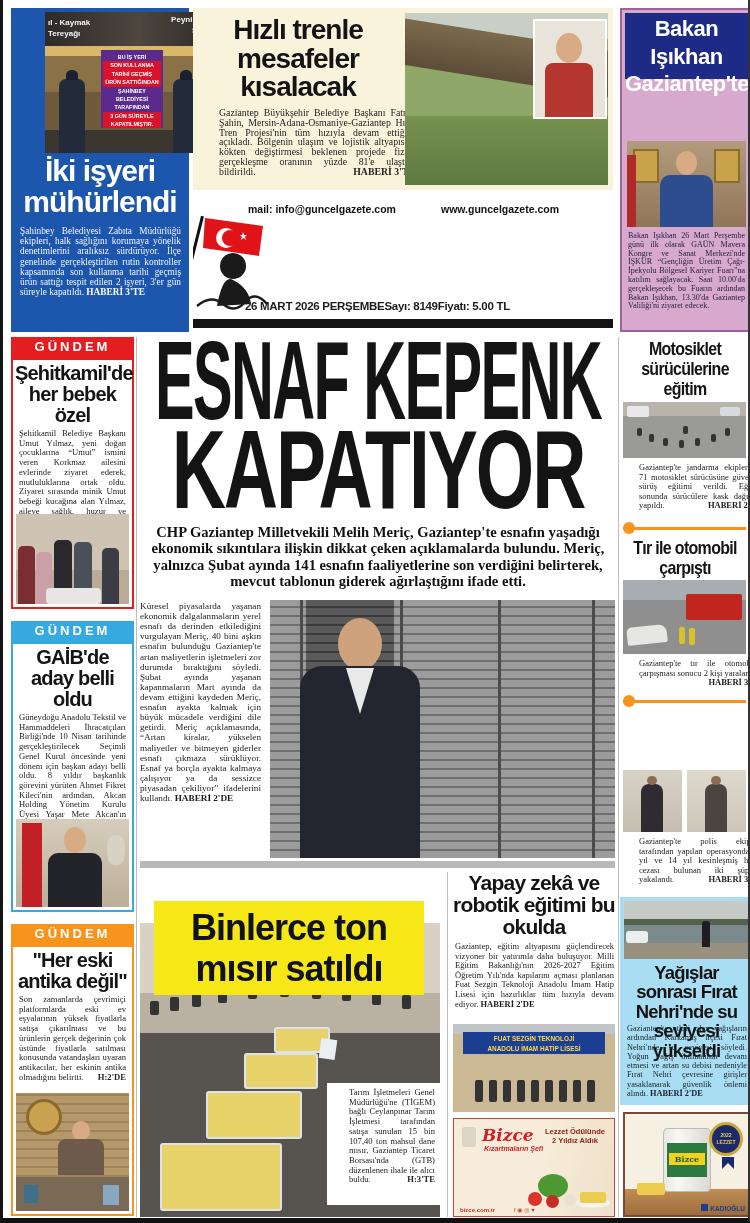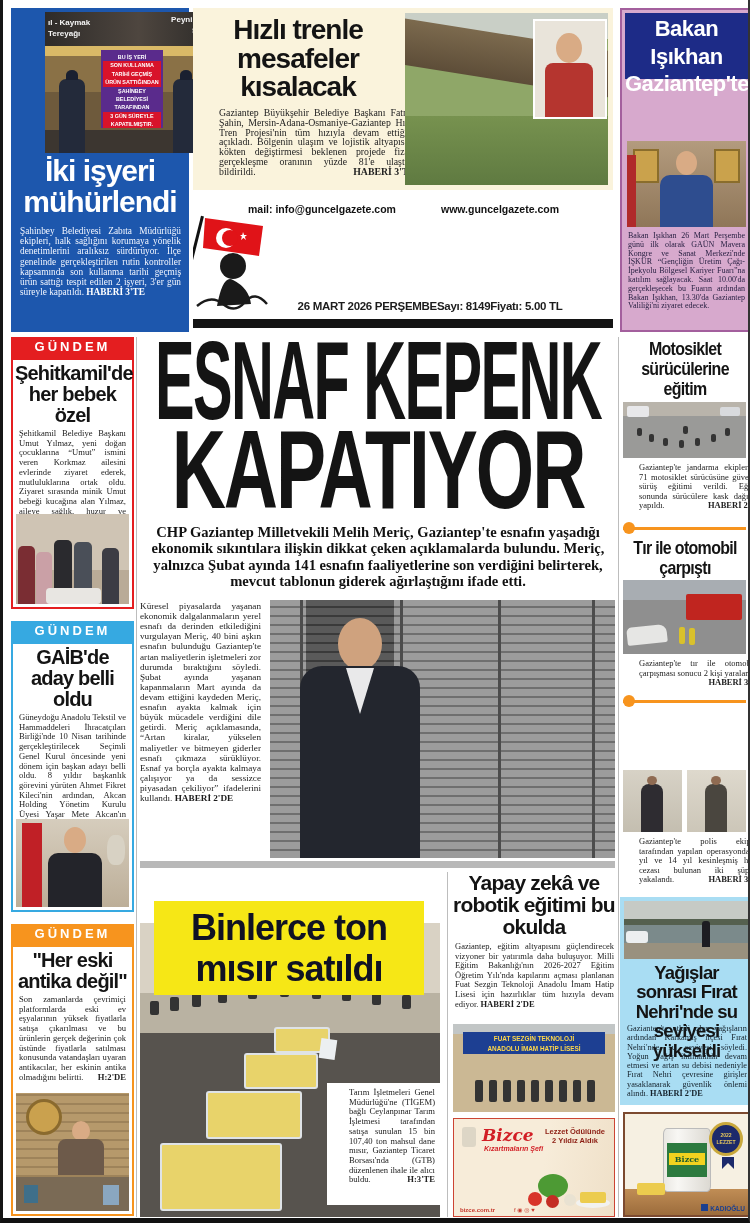--- a/index.html
+++ b/index.html
@@ -35,21 +35,21 @@
   #tm-inset{left:128px;top:6px;width:70px;height:96px;background:#e9e4da;border:2px solid #fff;}
   .face{position:absolute;border-radius:50%;background:#d9ab85;}
   
   #mh{left:190px;top:192px;width:420px;height:140px;background:#fff;}
   #mh-mail{left:55px;top:11px;font:bold 10.5px "Liberation Sans",sans-serif;color:#111;}
   #mh-web{left:248px;top:11px;font:bold 10.5px "Liberation Sans",sans-serif;color:#111;}
   #mh-logo{left:78px;top:-4px;width:342px;height:112px;font-family:"DejaVu Serif",serif;font-weight:bold;
            font-size:99px;line-height:108px;color:#e01318;text-align:center;letter-spacing:-5px;
            text-shadow:3px 3px 0 #1a1a1a;}
   #mh-flag{left:0px;top:22px;width:78px;height:102px;}
-  #mh-row{left:52px;top:108px;width:370px;display:flex;justify-content:center;font:bold 11.5px "Liberation Sans",sans-serif;letter-spacing:-0.3px;}
+  #mh-row{left:52px;top:108px;width:370px;display:flex;justify-content:flex-start;font:bold 11.5px "Liberation Sans",sans-serif;letter-spacing:-0.3px;}
   #mh-bar{left:0;top:127px;width:420px;height:9px;background:#141414;}
   
   #tr{left:617px;top:8px;width:133px;height:324px;background:#d7a9cd;border:2px solid #a35f9d;box-sizing:border-box;}
   #tr-t{left:3px;top:3px;width:123px;height:66px;background:#1d2b87;color:#fff;font-size:22px;line-height:1.25;text-align:center;letter-spacing:-0.5px;padding-top:2px;box-sizing:border-box;}
   #tr-lead{left:5px;top:75px;width:119px;font:bold 8.4px/1.25 "Liberation Serif",serif;color:#191335;text-align:center;}
   #tr-photo{left:5px;top:131px;width:119px;height:86px;background:linear-gradient(#b39b7e,#8f7658);}
   #tr-b{left:6px;top:222px;width:117px;font-size:8px;line-height:1.1;text-align:justify;color:#241d3f;}
   .gframe{position:absolute;width:26px;height:34px;background:#caa24c;border:2px solid #8a6d2c;box-sizing:border-box;}
   
   .vrule{position:absolute;width:1px;background:#bdbdbd;}

